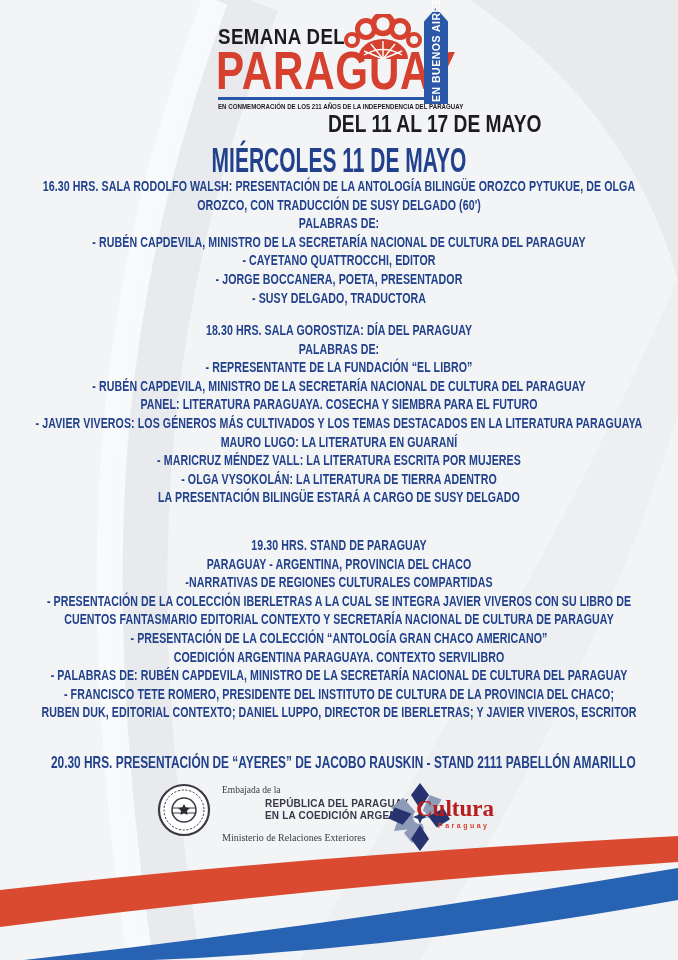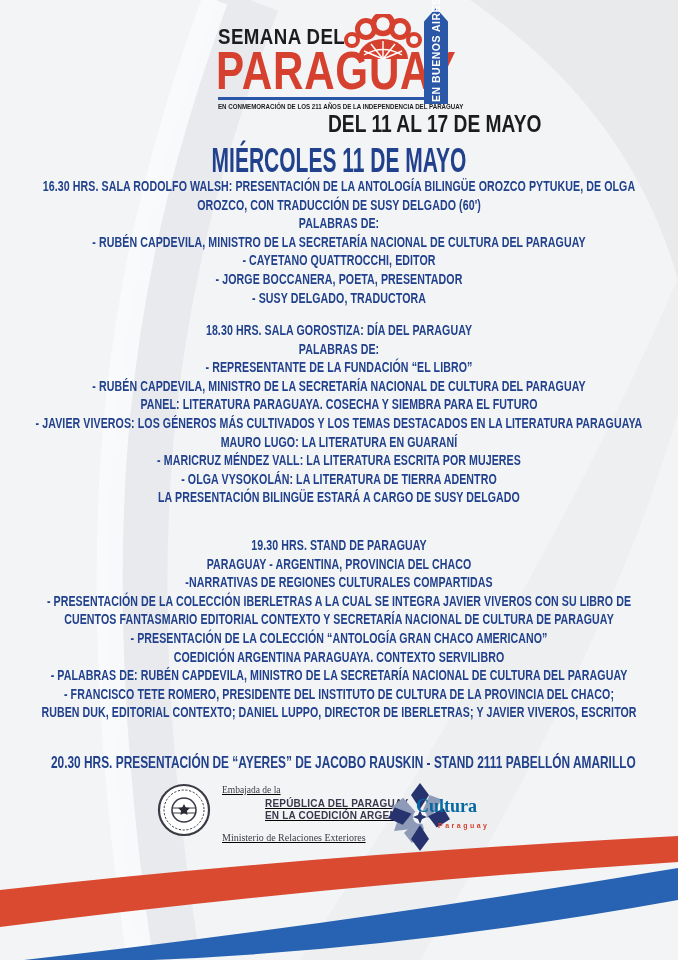--- a/index.html
+++ b/index.html
@@ -70,32 +70,32 @@
     font-size:13.8px; font-weight:bold; color:#21418c;
     line-height:18.6px; letter-spacing:.1px;
   }
   .closing-line{
     position:absolute; left:50%; top:753px; width:800px; margin-left:-400px;
     transform:scaleX(.72); text-align:center;
     font-size:16.5px; font-weight:bold; color:#21418c; white-space:nowrap; z-index:3;
   }
 
   
-  .embassy{position:absolute; left:156px; top:782px; z-index:3; display:flex;text-decoration:underline;}
+  .embassy{position:absolute; left:156px; top:782px; z-index:3; display:flex;}
   .embassy-seal{width:56px; height:56px;}
   .embassy-text{margin-left:10px; padding-top:3px; color:#3b3b45;}
   .embassy-l1{font-family:"Liberation Serif", serif; font-size:9.5px;}
   .embassy-l2,.embassy-l3{font-size:10px; font-weight:bold; letter-spacing:.2px; line-height:11.5px; color:#38384a;padding-left:43px;}
   .embassy-l2{margin-top:3px;}
   .embassy-l4{font-family:"Liberation Serif", serif; font-size:10px; margin-top:11px;}
   .cultura{position:absolute; left:386px; top:782px; z-index:3;}
   .cultura-flower{position:absolute; left:0; top:0;}
   .cultura-name{
     position:absolute; left:30px; top:14px;
-    font-family:"Liberation Serif", serif; font-size:18px; font-weight:bold; color:#0369a1;
+    font-family:"Liberation Serif", serif; font-size:23px; font-weight:bold; color:#b91c1c;
   }
   .cultura-country{
     position:absolute; left:52px; top:40px;
     font-size:7px; font-weight:bold; color:#d6402e; letter-spacing:2.5px;
   }
 
   .stripes{position:absolute; left:0; top:828px; z-index:2;}
 </style>
 </head>
 <body>

